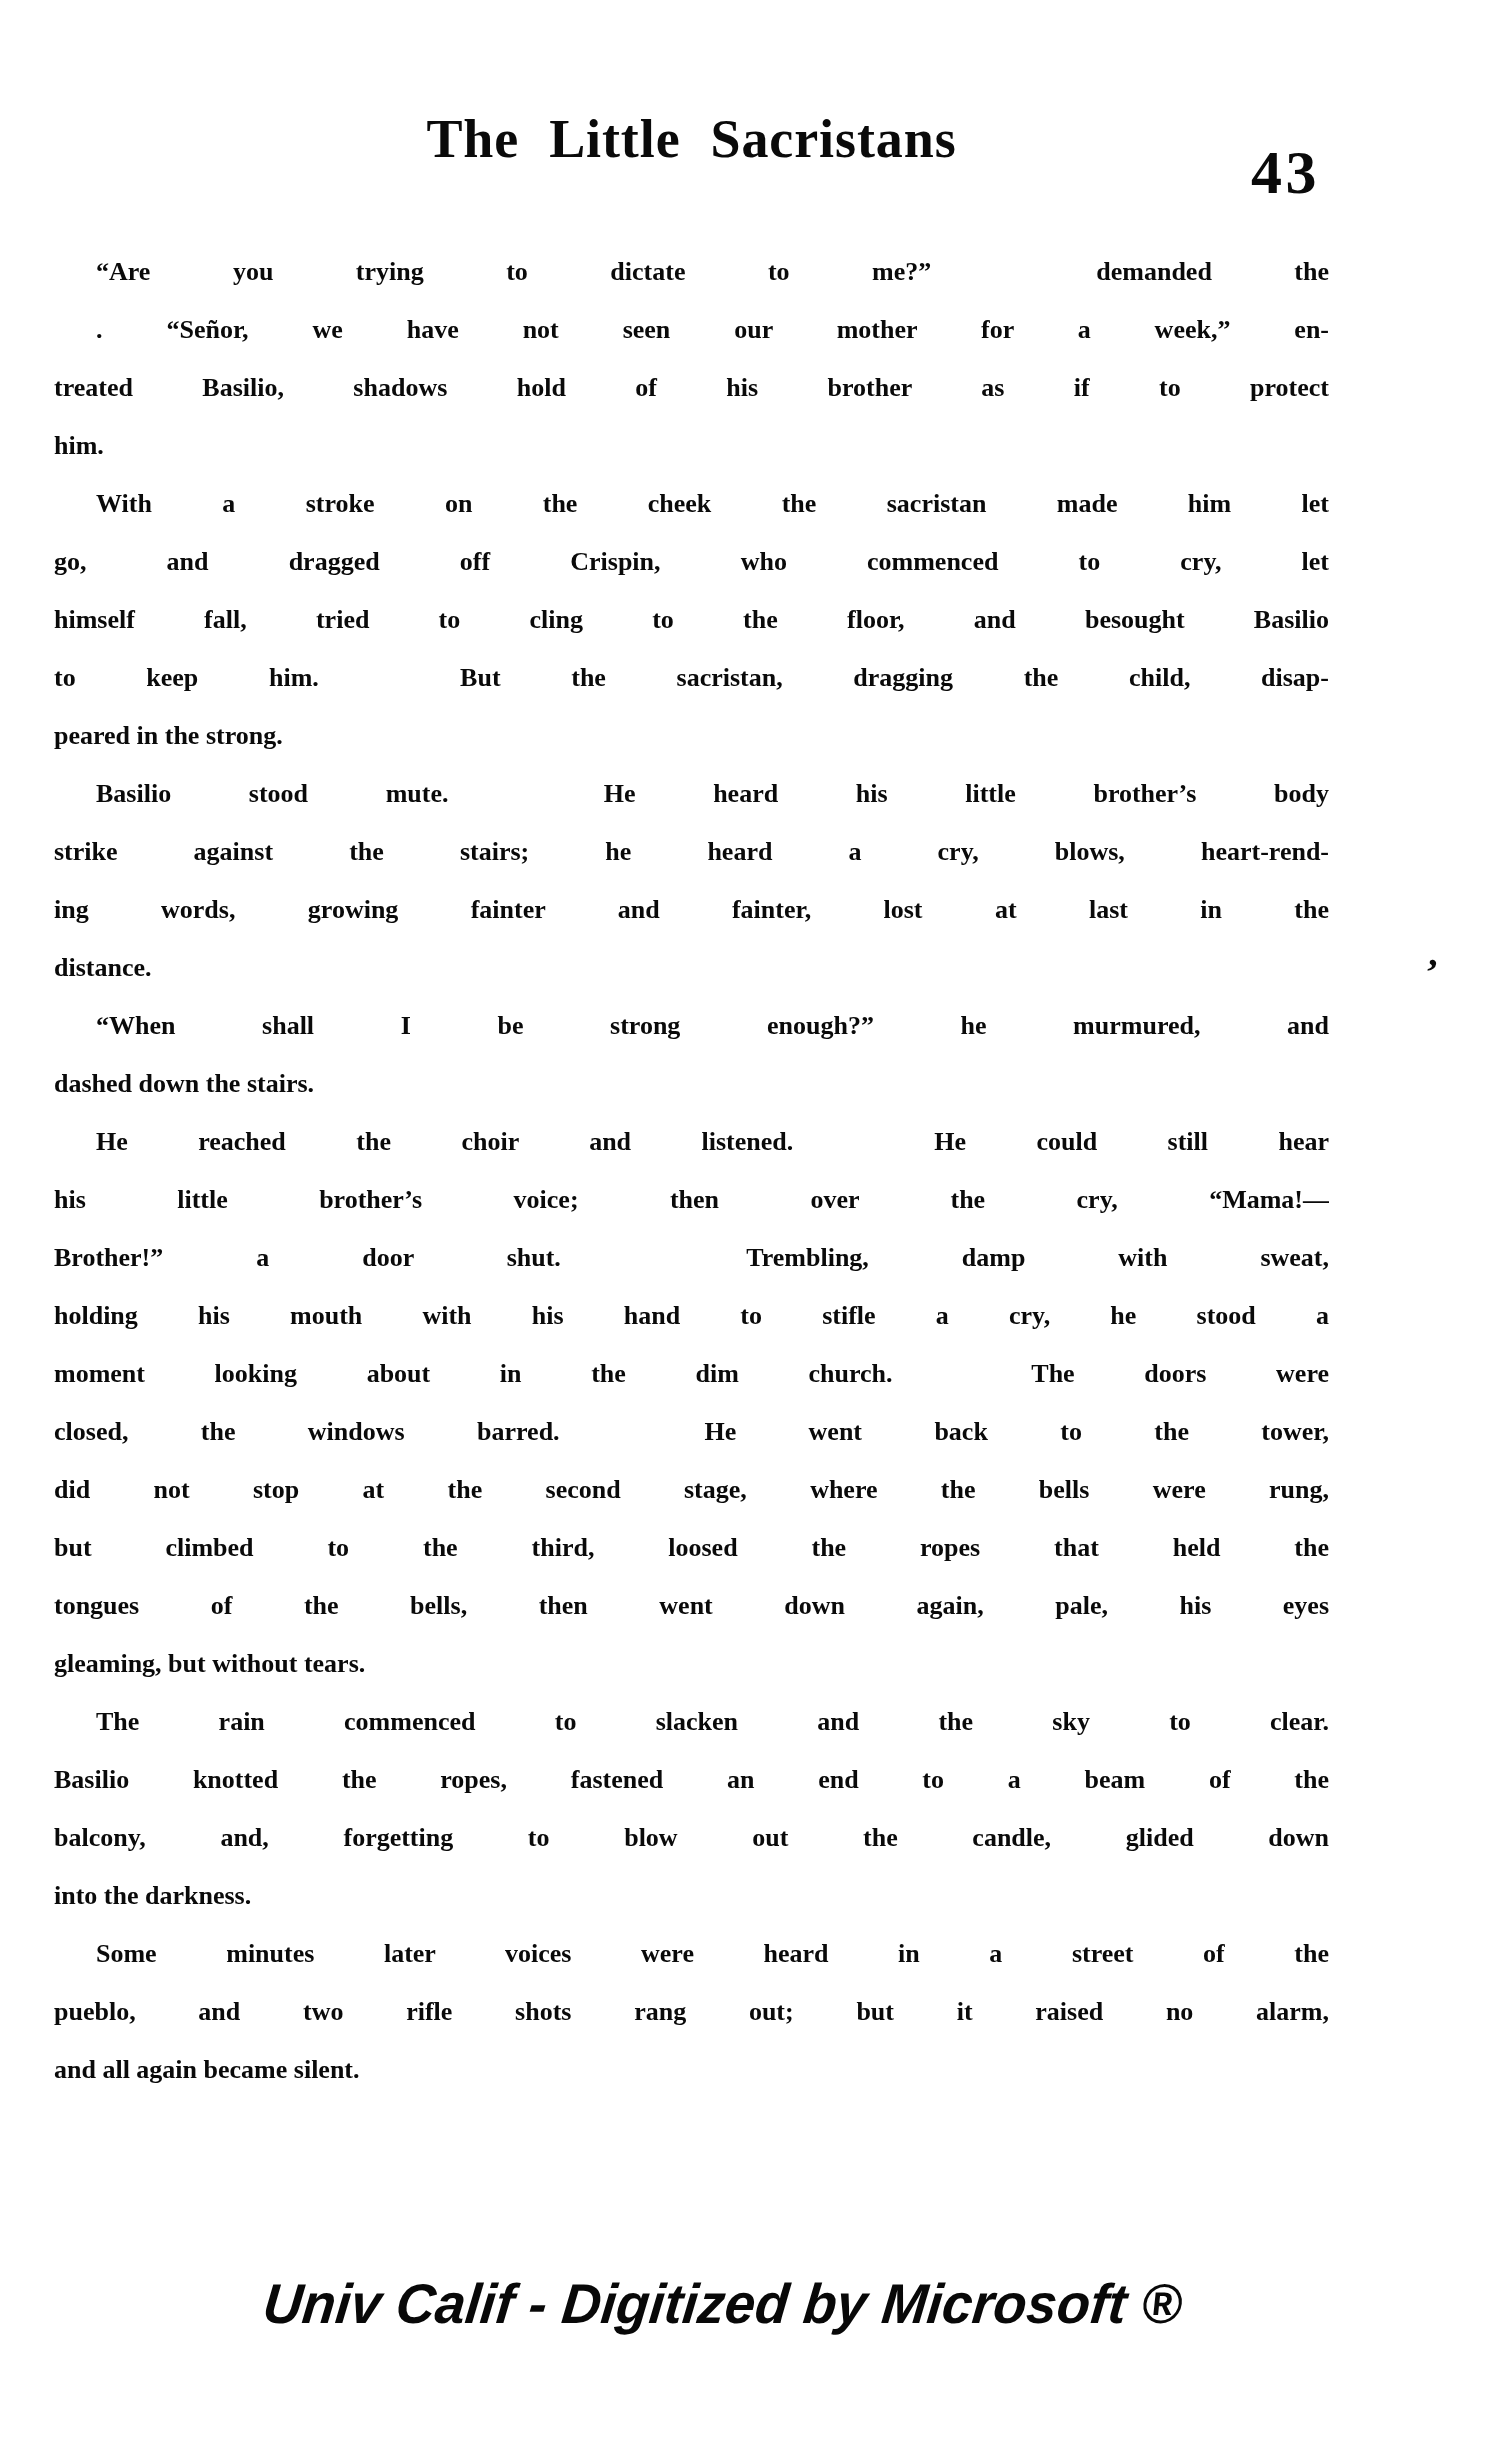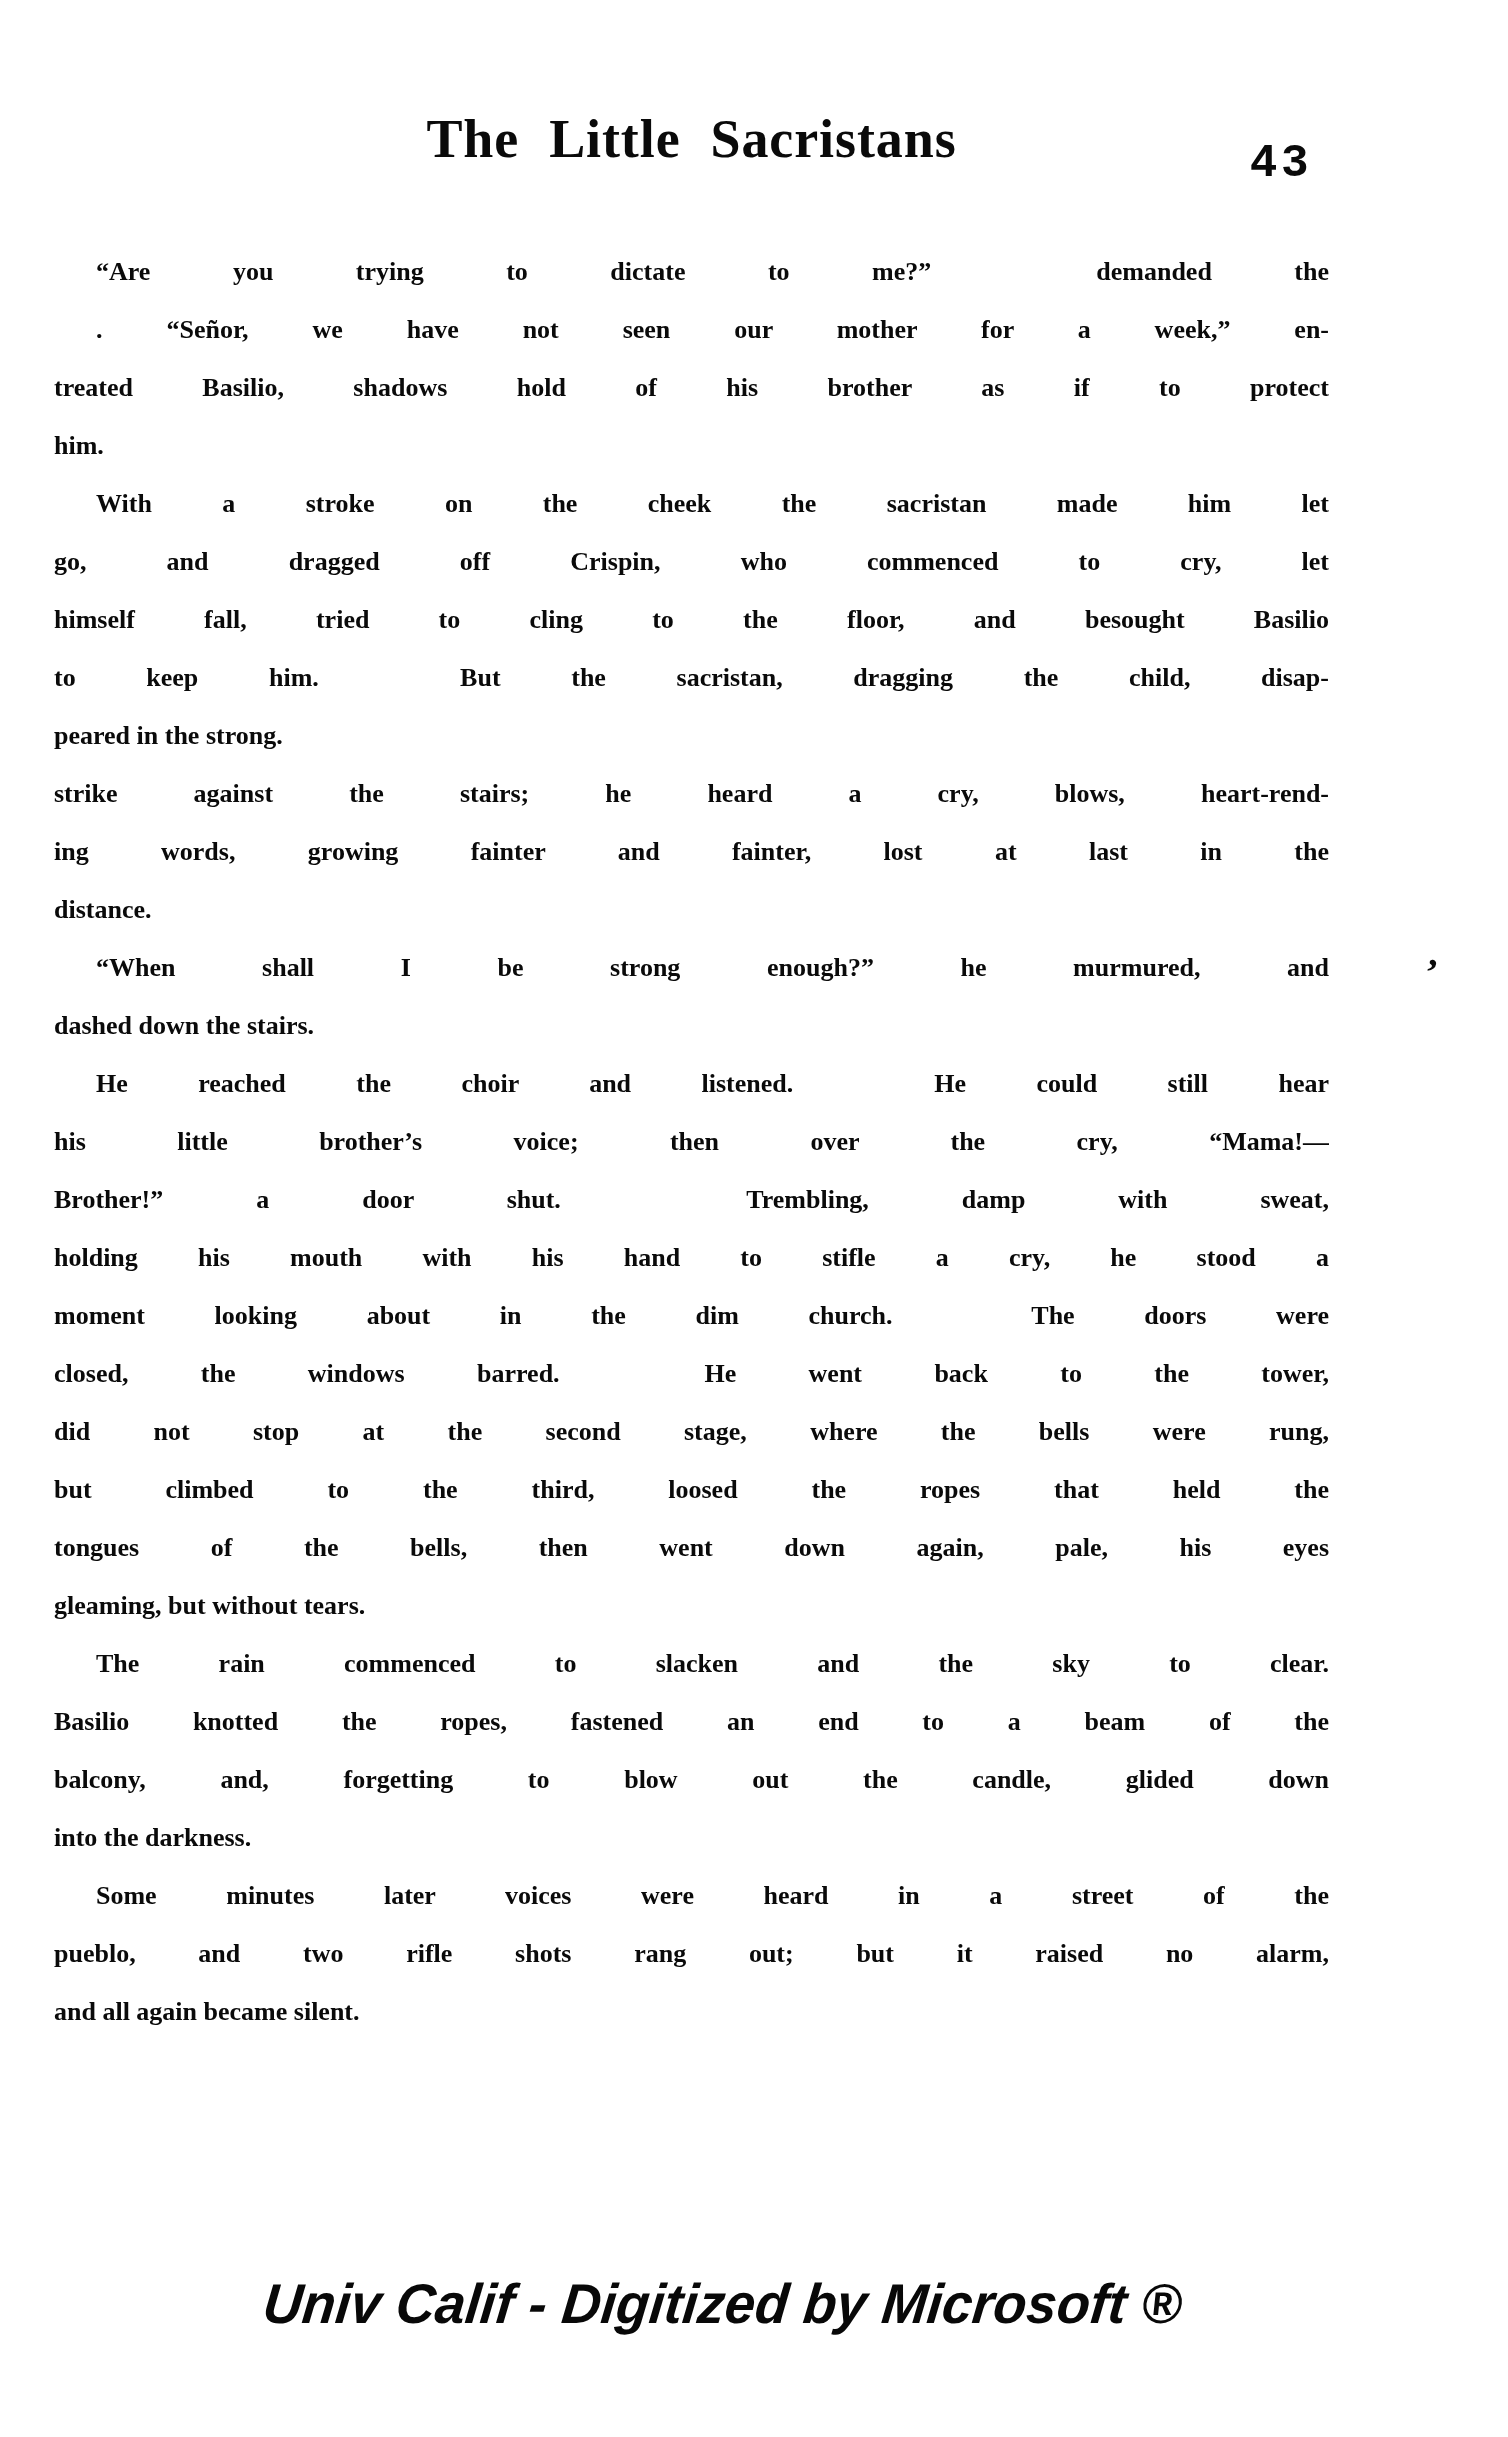--- a/index.html
+++ b/index.html
@@ -33,26 +33,25 @@
     font-size: 54px;
     font-weight: bold;
     line-height: 1;
     word-spacing: 15.6px;
     letter-spacing: 0.9px;
     white-space: nowrap;
   }
   .page-number {
     position: absolute;
     top: 109px;
-    right: 17px;
-    font-size: 46px;
+    right: 9px;
+    font-size: 62px;
     font-weight: bold;
     line-height: 1;
     letter-spacing: 3.5px;
-    font-family: Liberation Mono, monospace;
   }
   .body-block {
     position: absolute;
     top: 211px;
     left: 0;
     width: 100%;
     font-size: 26px;
     font-weight: bold;
     line-height: 58px;
   }
@@ -119,20 +118,21 @@
 
       <div class="para">
         <div class="ln ind">With a stroke on the cheek the sacristan made him let</div>
         <div class="ln">go, and dragged off Crispin, who commenced to cry, let</div>
         <div class="ln">himself fall, tried to cling to the floor, and besought Basilio</div>
         <div class="ln">to keep him.&nbsp; But the sacristan, dragging the child, disap-</div>
         <div class="ln last">peared in the strong.</div>
       </div>
 
       <div class="para">
+        <div class="ln ind">Basilio stood mute.&nbsp; He heard his little brother’s body</div>
         <div class="ln">strike against the stairs; he heard a cry, blows, heart-rend-</div>
         <div class="ln">ing words, growing fainter and fainter, lost at last in the</div>
         <div class="ln last">distance.</div>
       </div>
 
       <div class="para">
         <div class="ln ind">“When shall I be strong enough?” he murmured, and</div>
         <div class="ln last">dashed down the stairs.</div>
       </div>
 

